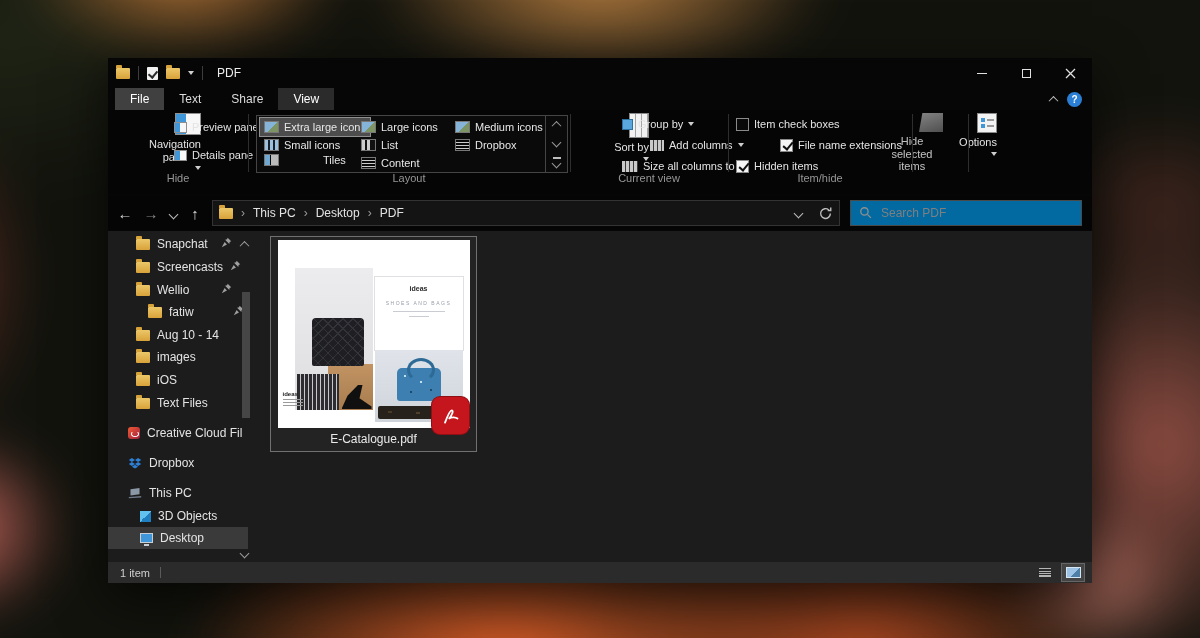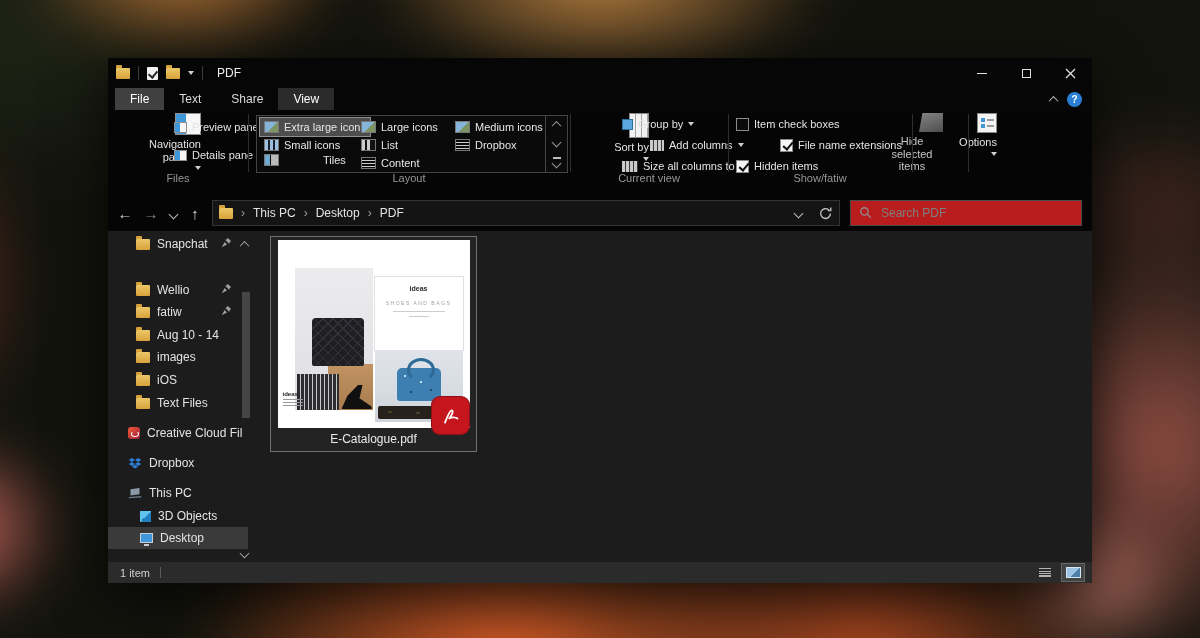--- a/index.html
+++ b/index.html
@@ -99,21 +99,21 @@
 
   
   .addr { position:absolute; left:0; top:138px; width:100%; height:34px; background:#050505; display:flex; align-items:center; }
   .navarr { font-size:15px; color:#d8d8d8; width:26px; text-align:center; flex:none; }
   .navarr.dim { color:#8a8a8a; }
   .addr-field { position:relative; margin-left:4px; width:628px; height:26px; background:#141414;
     border:1px solid #333; display:flex; align-items:center; padding:0 6px; gap:6px; }
   .crumb { font-size:12px; color:#e3e3e3; }
   .crumb-sep { font-size:12px; color:#9a9a9a; padding:0 2px; }
   .addr-right { position:absolute; right:6px; display:flex; align-items:center; gap:16px; }
-  .search-field { margin-left:10px; width:232px; height:26px; background:#b91c1c; border:1px solid #4a4a4a;
+  .search-field { margin-left:10px; width:232px; height:26px; background:#0369a1; border:1px solid #4a4a4a;
     display:flex; align-items:center; padding:0 8px; gap:8px; }
   .search-field input { background:transparent; border:none; outline:none; color:#bdbdbd; font-size:12px; width:170px;
     font-family:"Liberation Sans", sans-serif; }
   .search-field input::placeholder { color:#7f7f7f; }
 
   
   .wbody { position:absolute; left:0; top:173px; width:100%; height:331px; background:#1c1c1c; overflow:hidden; }
   .sidebar { position:absolute; left:0; top:0; width:150px; height:100%; }
   .srow { position:absolute; width:140px; height:22px; display:flex; align-items:center; gap:7px;
     font-size:12px; color:#e3e3e3; white-space:nowrap; overflow:hidden; }
@@ -228,21 +228,21 @@
         <span class="caret-d"></span>
       </div>
       <div class="smallbtn" style="left:66px; top:9px;">
         <span class="paneicon-sm"></span>
         <span>Preview pane</span>
       </div>
       <div class="smallbtn" style="left:66px; top:37px;">
         <span class="paneicon-sm"></span>
         <span>Details pane</span>
       </div>
-      <div class="grp-label" style="left:0; width:140px;">Files</div>
+      <div class="grp-label" style="left:0; width:140px;">Hide</div>
       <div class="gdiv" style="left:140px;"></div>
 
       <div class="gallery">
         <div class="gitem sel" style="left:3px; top:2px;">
           <span class="gicon"></span>
           <span>Extra large icons</span>
         </div>
         <div class="gitem" style="left:100px; top:2px;">
           <span class="gicon"></span>
           <span>Large icons</span>
@@ -314,21 +314,21 @@
         <span>File name extensions</span>
       </div>
       <div class="smallbtn" style="left:628px; top:48px;">
         <span class="cb on"></span>
         <span>Hidden items</span>
       </div>
       <div class="bigbtn" style="left:740px; width:62px; opacity:.85;">
         <span class="icon-hidesel"></span>
         <span>Hide selected items</span>
       </div>
-      <div class="grp-label" style="left:620px; width:184px;">Show/fatiw</div>
+      <div class="grp-label" style="left:620px; width:184px;">Item/hide</div>
       <div class="gdiv" style="left:804px;"></div>
 
       <div class="bigbtn" style="left:810px; width:46px;">
         <span class="icon-options"></span>
         <span>Options</span>
         <span class="caret-d"></span>
       </div>
       <div class="gdiv" style="left:860px;"></div>
     </div>
 
@@ -367,28 +367,35 @@
     <div class="wbody">
 
       <div class="sidebar">
         <div class="srow" style="left:0; top:2px; padding-left:28px;">
           <span class="folder13"></span>
           <span>Snapchat</span>
           <span class="pinwrap"><svg width="11" height="11" viewBox="0 0 14 14">
                 <path d="M8.5 1 13 5.5 11 6.3 10.6 8.8 5.2 3.4 7.7 3z M4.6 6.4 1 13 7.6 9.4z" fill="#9f9f9f"></path>
               </svg></span>
         </div>
+        <div class="srow" style="left:0; top:25px; padding-left:28px;">
+          <span class="folder13"></span>
+          <span>Screencasts</span>
+          <span class="pinwrap"><svg width="11" height="11" viewBox="0 0 14 14">
+                <path d="M8.5 1 13 5.5 11 6.3 10.6 8.8 5.2 3.4 7.7 3z M4.6 6.4 1 13 7.6 9.4z" fill="#9f9f9f"></path>
+              </svg></span>
+        </div>
         <div class="srow" style="left:0; top:48px; padding-left:28px;">
           <span class="folder13"></span>
           <span>Wellio</span>
           <span class="pinwrap"><svg width="11" height="11" viewBox="0 0 14 14">
                 <path d="M8.5 1 13 5.5 11 6.3 10.6 8.8 5.2 3.4 7.7 3z M4.6 6.4 1 13 7.6 9.4z" fill="#9f9f9f"></path>
               </svg></span>
         </div>
-        <div class="srow" style="left:0; top:70px; padding-left:28px;text-align:right;">
+        <div class="srow" style="left:12px; top:70px; padding-left:28px;text-align:right;">
           <span class="folder13"></span>
           <span>fatiw</span>
           <span class="pinwrap"><svg width="11" height="11" viewBox="0 0 14 14">
                 <path d="M8.5 1 13 5.5 11 6.3 10.6 8.8 5.2 3.4 7.7 3z M4.6 6.4 1 13 7.6 9.4z" fill="#9f9f9f"></path>
               </svg></span>
         </div>
         <div class="srow" style="left:0; top:93px; padding-left:28px;">
           <span class="folder13"></span>
           <span>Aug 10 - 14</span>
         </div>

